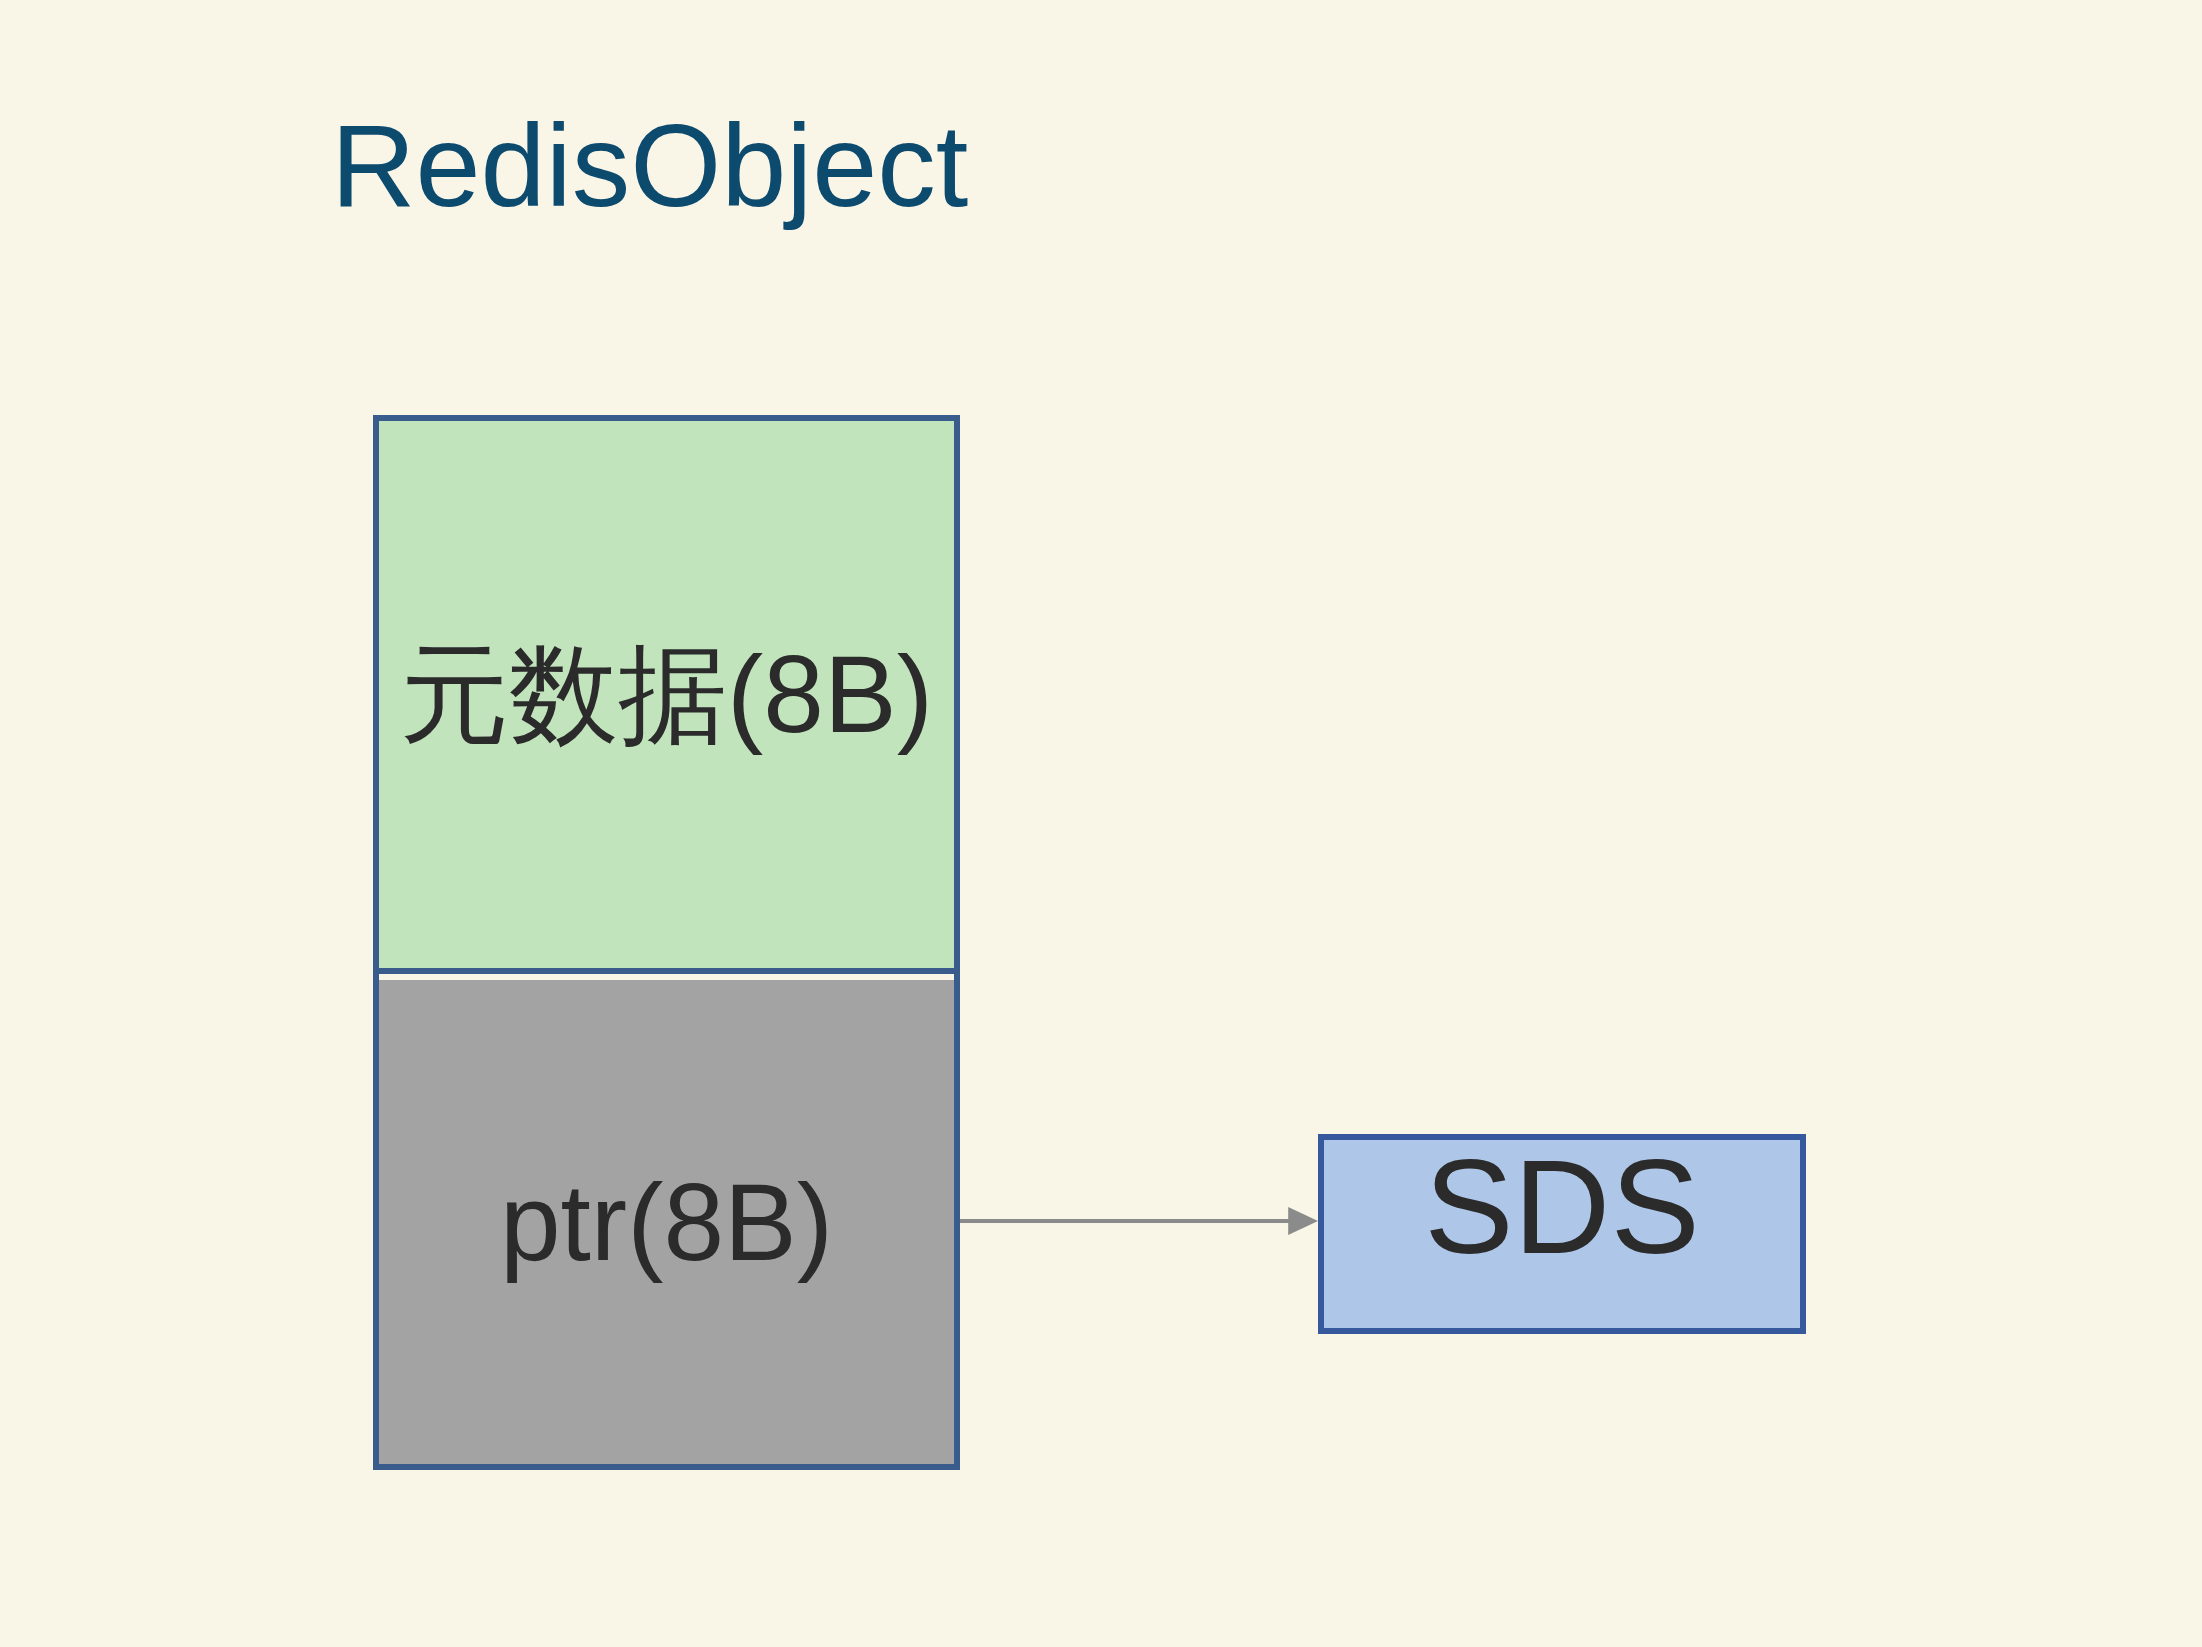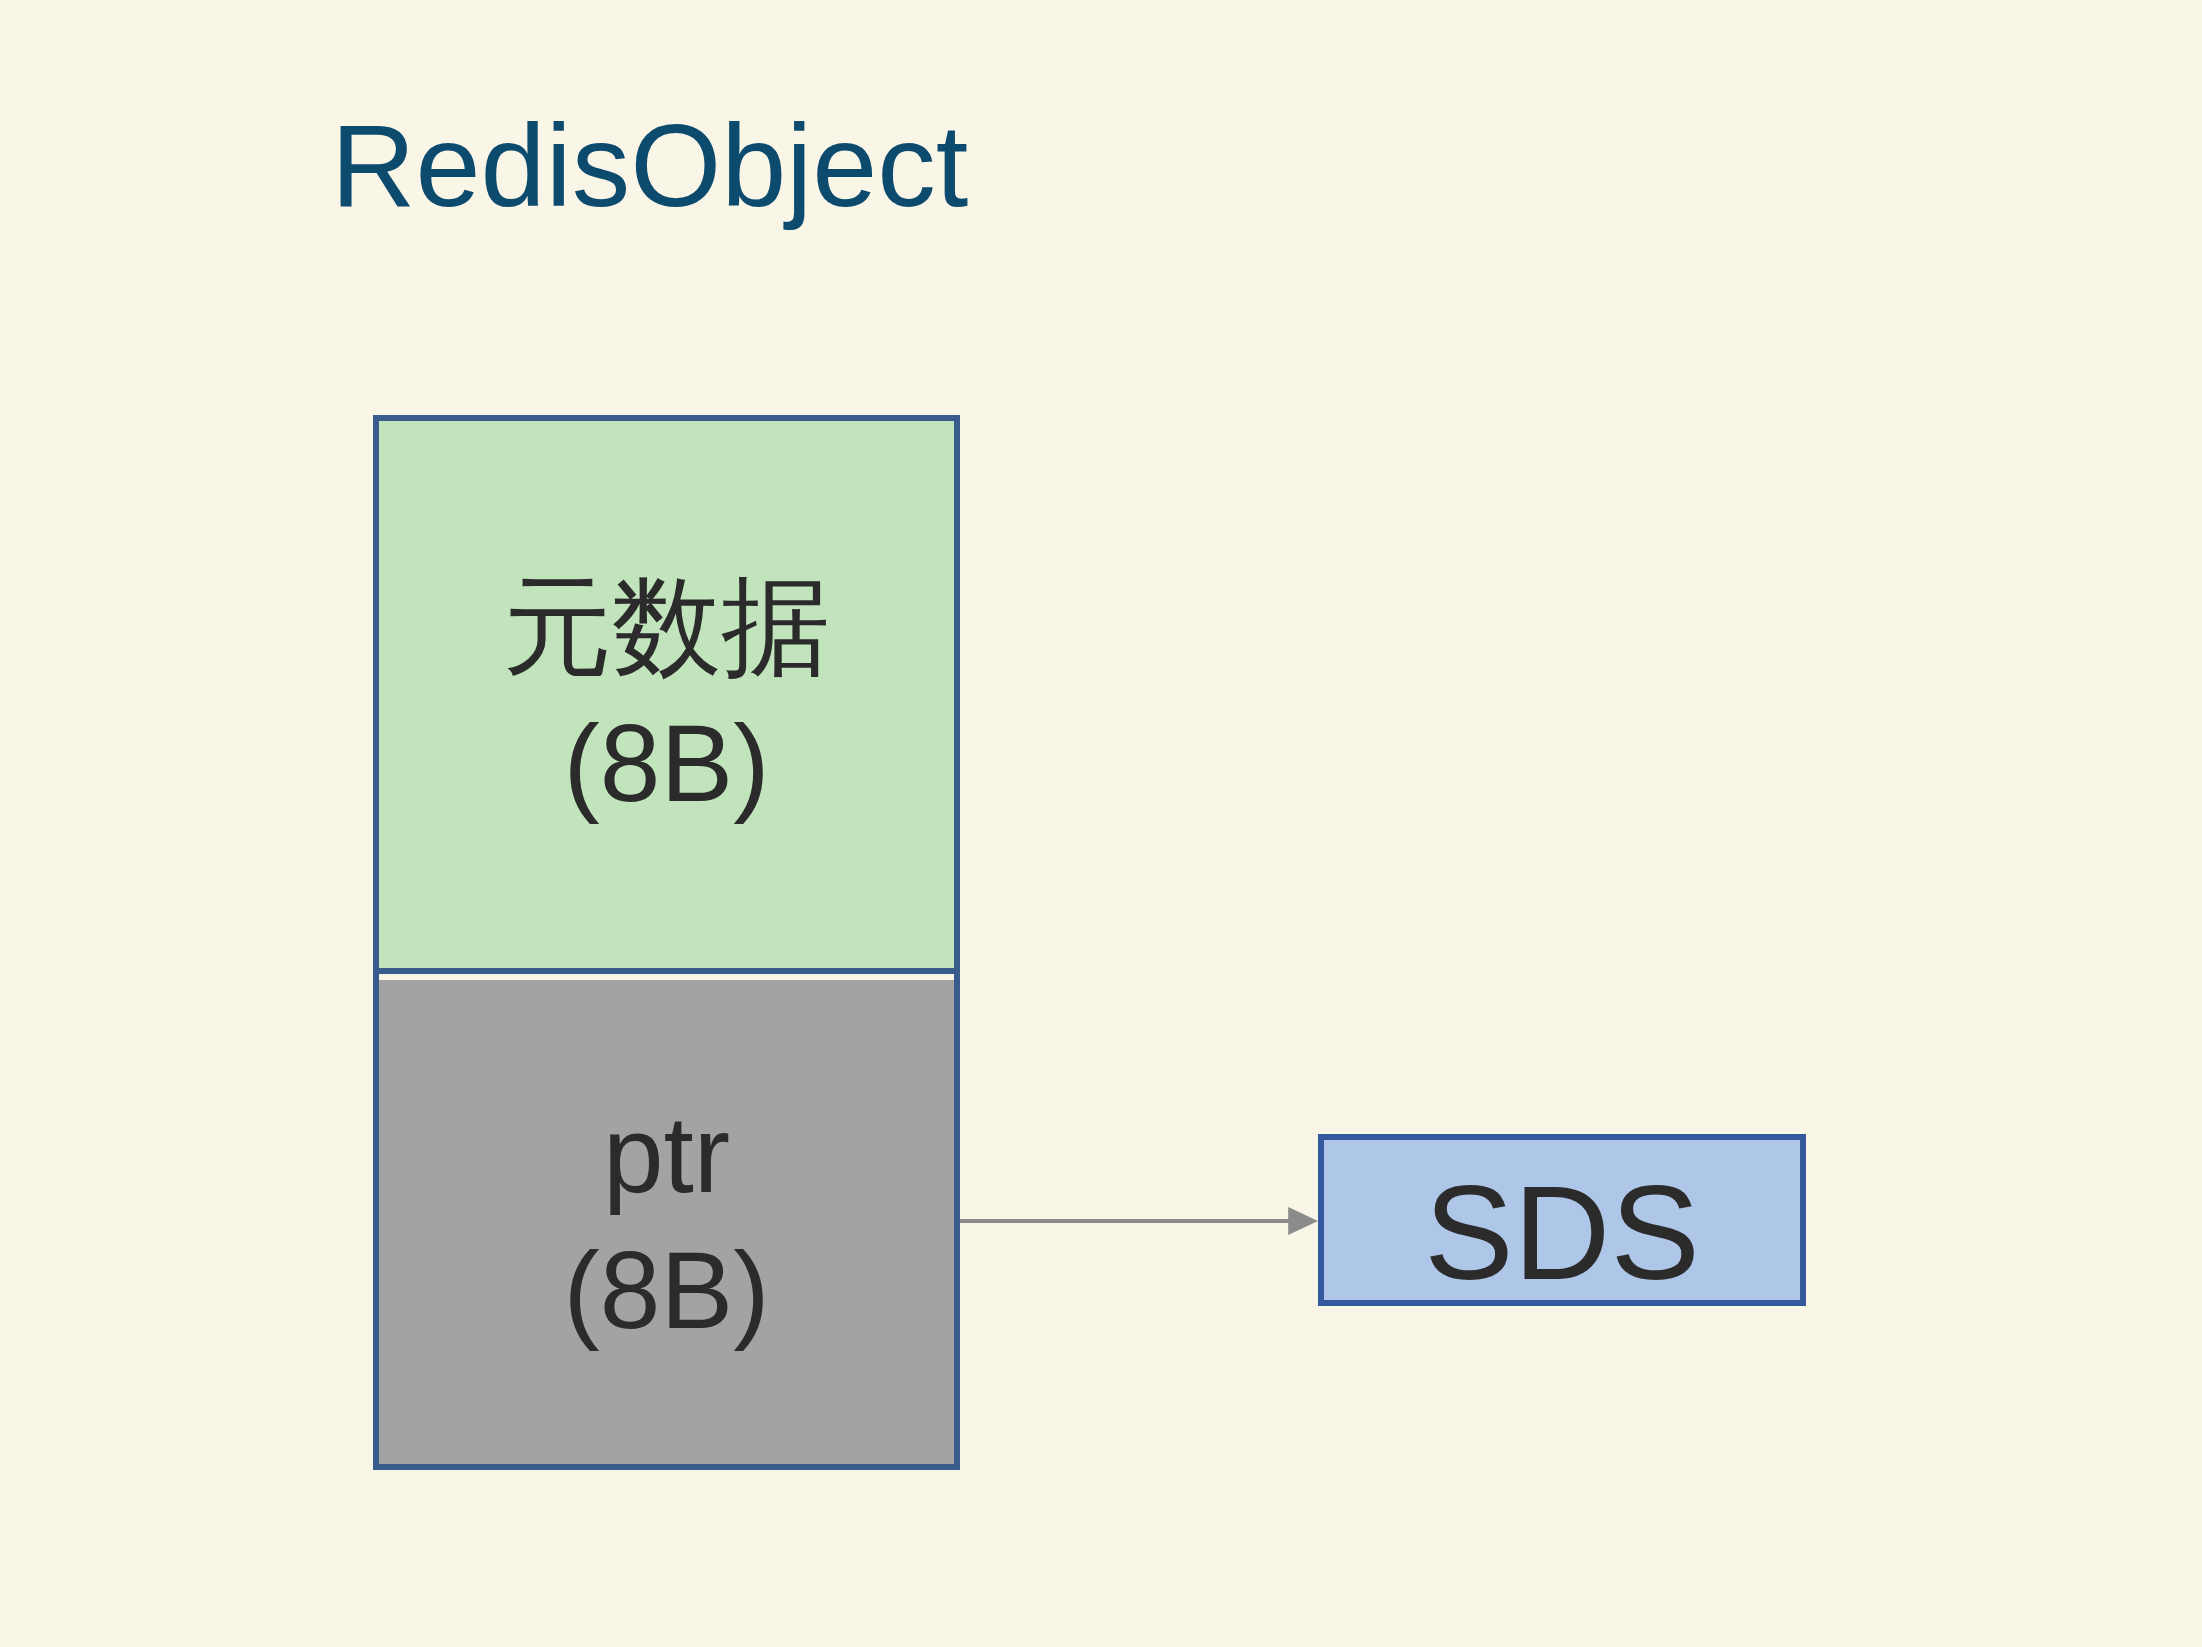--- a/index.html
+++ b/index.html
@@ -32,21 +32,21 @@
     top: 415px;
     width: 587px;
     height: 1055px;
     box-sizing: border-box;
     border: 6px solid #3A5C8C;
     display: flex;
     flex-direction: column;
   }
   .cell {
     display: flex;
-    flex-direction: column;
+    flex-direction: row;
     align-items: center;
     justify-content: center;
     text-align: center;
   }
   .cell-metadata {
     height: 547px;
     flex: 0 0 547px;
     background: #C2E4BC;
     border-bottom: 6px solid #3A5C8C;
   }
@@ -66,26 +66,26 @@
     left: 960px;
     top: 1196px;
     width: 363px;
     height: 50px;
   }
   .sds-box {
     position: absolute;
     left: 1318px;
     top: 1134px;
     width: 488px;
-    height: 172px;
+    height: 200px;
     box-sizing: border-box;
     border: 6px solid #35599C;
     background: #AEC6E8;
     display: flex;
-    align-items: flex-end;
+    align-items: flex-start;
     justify-content: center;
   }
   .sds-label {
     font-size: 134px;
     line-height: 1;
     color: #2B2B2B;
     white-space: nowrap;
   }
 </style>
 </head>

